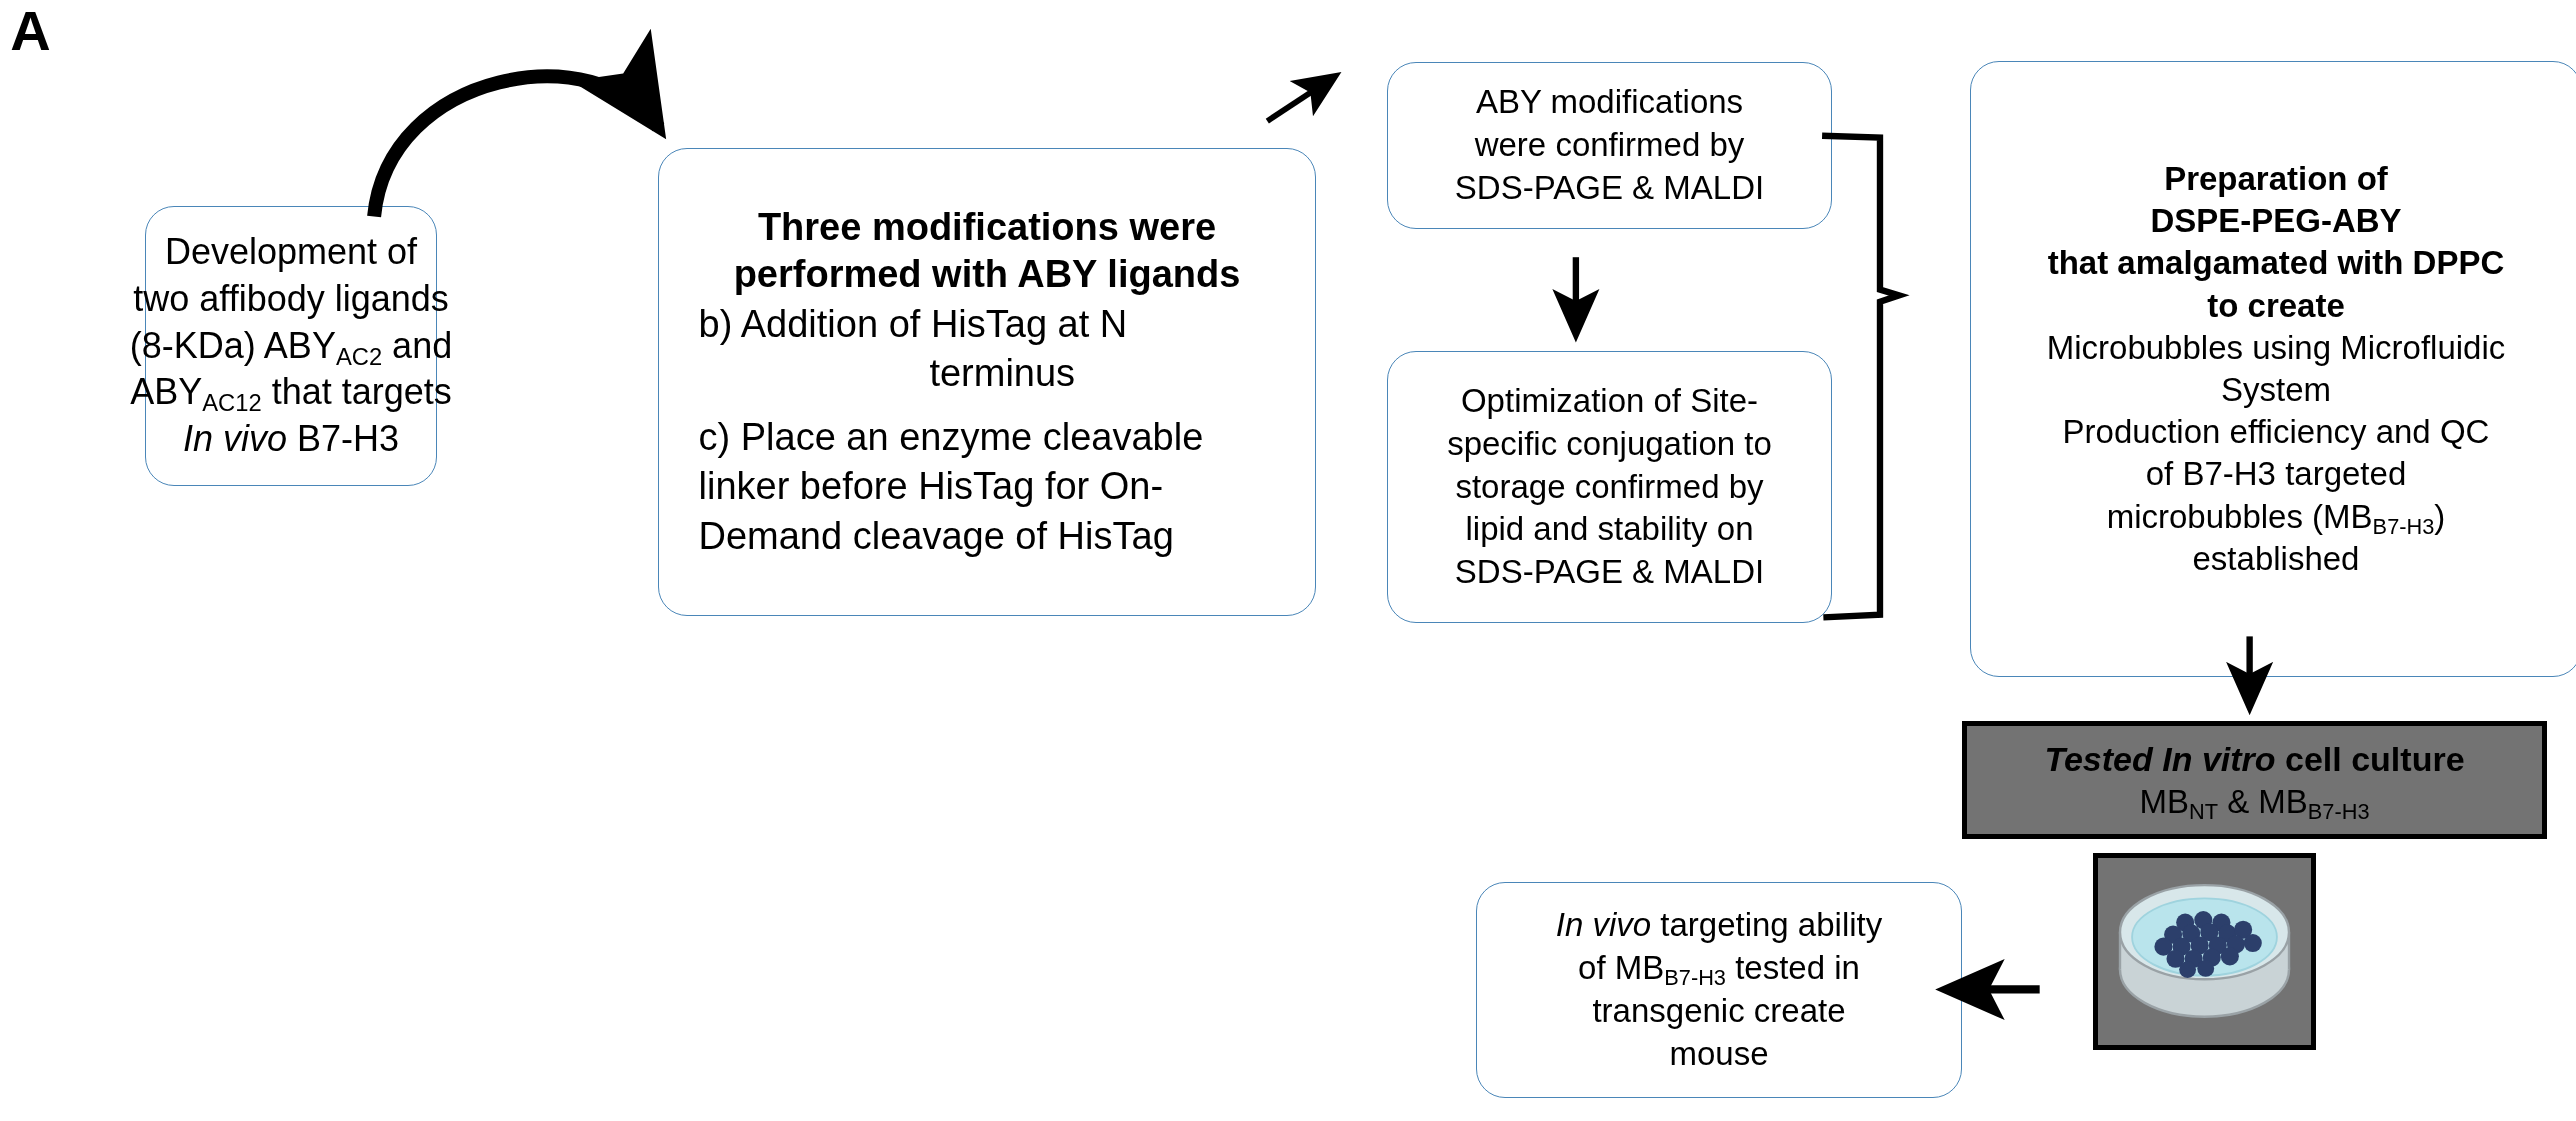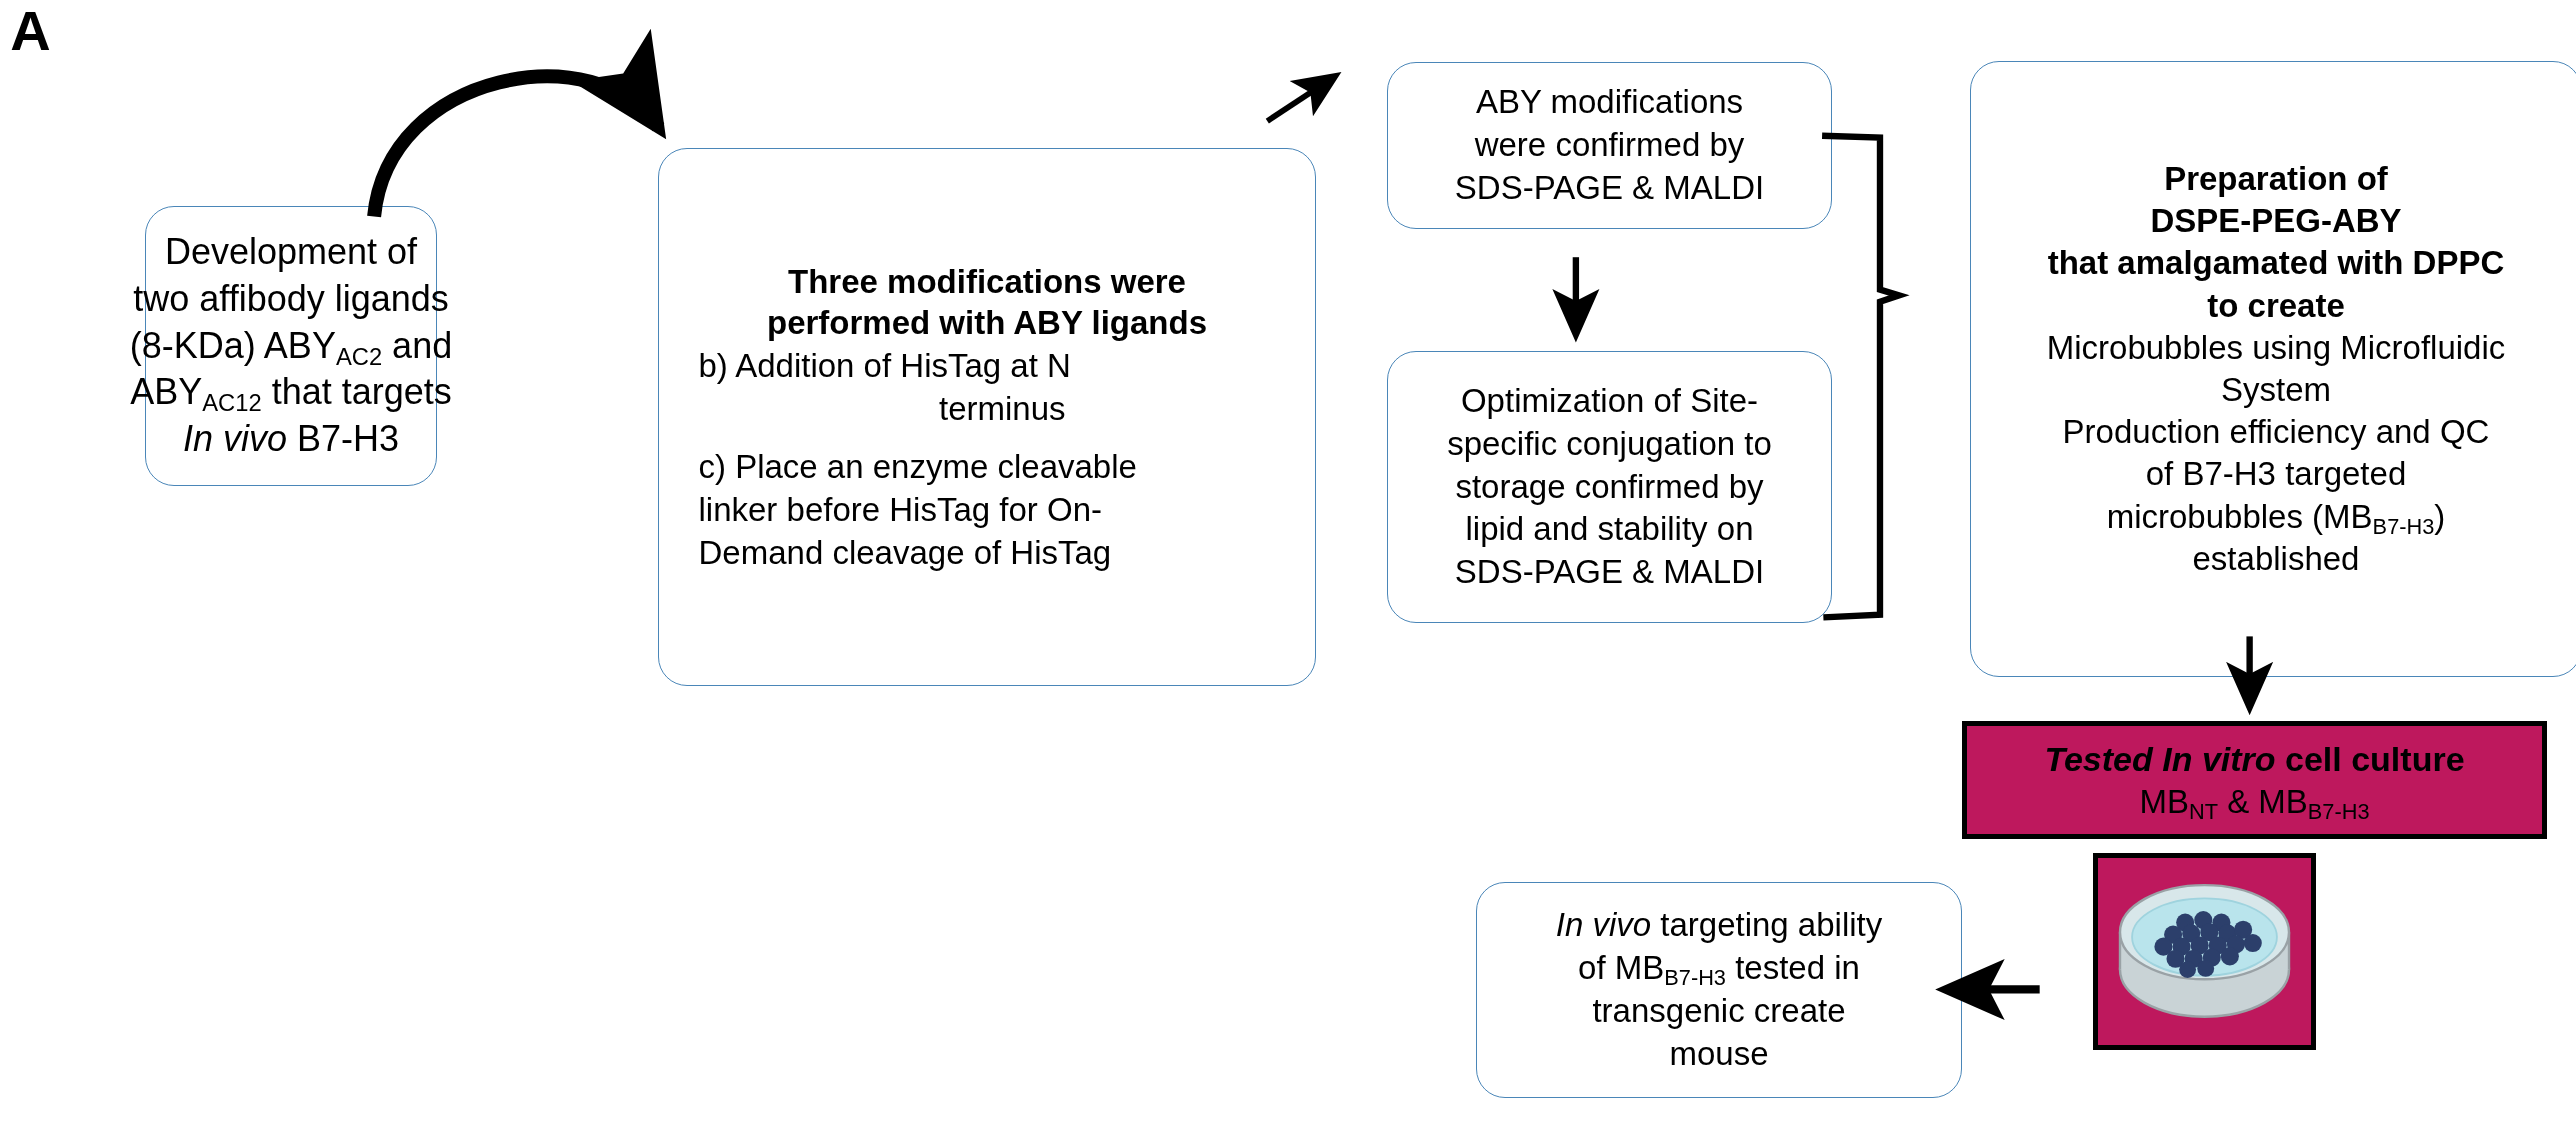--- a/index.html
+++ b/index.html
@@ -31,36 +31,36 @@
     text-align:center;
     color:#000;
     padding:5.1px 9px;
     margin-left:33px;
   }
   
   .sbox{
     position:absolute;
     box-sizing:border-box;
     border:5.1px solid #000000;
-    background:#be185d;
+    background:#737373;
     display:flex;
     flex-direction:column;
     align-items:center;
     justify-content:center;
     text-align:center;
     color:#000;
   }
   .line{ display:block; white-space:nowrap; }
   .bold{ font-weight:bold; }
   .ital{ font-style:italic; }
   sub{ font-size:0.66em; line-height:0; vertical-align:-0.28em; }
 
   
   #box-development{ left:112px; top:206px; width:292px; height:280px; font-size:36px; line-height:1.30; }
-  #box-modifications{ left:625px; top:148px; width:658px; height:538px; font-size:33px; line-height:1.26; }
+  #box-modifications{ left:625px; top:148px; width:658px; height:468px; font-size:38px; line-height:1.26; }
   #box-modifications .head{ font-weight:bold; }
   #box-modifications .items{
     width:100%;
     text-align:left;
     padding-left:30.5px;
     box-sizing:border-box;
   }
   #box-modifications .items .it{ margin-top:1.3px; }
   #box-modifications .items .it.center{ text-align:center; }
 

